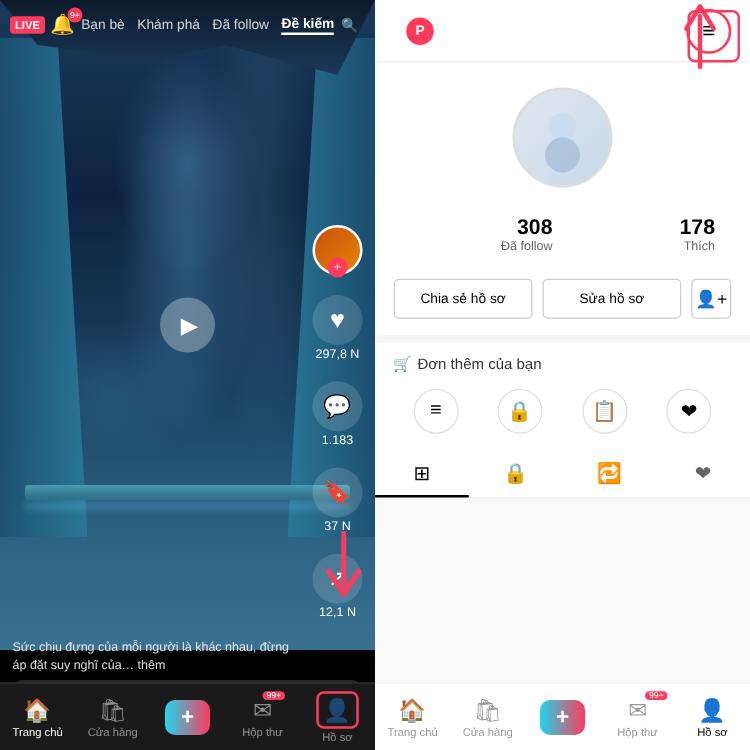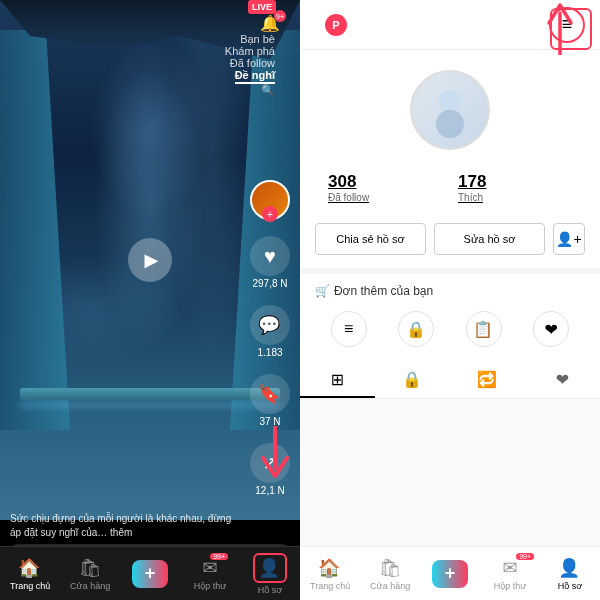--- a/index.html
+++ b/index.html
@@ -100,27 +100,26 @@
       font-weight: 900;
       text-shadow: 2px 2px 4px rgba(0,0,0,0.5);
       letter-spacing: 1px;
       font-style: italic;
     }
 
     
     .top-nav {
       position: absolute;
       top: 0;
-      left: 0; right: 12px;
+      left: 0; right: 0;
       height: 40px;
       display: flex;
-      align-items: flex-end;
+      align-items: center;
       padding: 0 8px;
       z-index: 10;
-      flex-direction: column;
     }
     .live-badge {
       background: #ff3b5c;
       color: #fff;
       font-size: 9px;
       font-weight: bold;
       padding: 2px 4px;
       border-radius: 3px;
       margin-right: 4px;
     }
@@ -387,23 +386,22 @@
 
     
     .stats-row {
       display: flex;
       justify-content: center;
       gap: 0;
       padding: 8px 20px;
     }
     .stat-item {
       flex: 1;
-      text-align: left;
+      text-align: right;
       padding: 4px 8px;
-      text-decoration: underline;
     }
     .stat-number {
       font-size: 17px;
       font-weight: bold;
       color: #000;
       display: block;
     }
     .stat-label {
       font-size: 10px;
       color: #666;
@@ -616,21 +614,21 @@
 
   <div class="top-nav">
     <span class="live-badge">LIVE</span>
     <span class="notification-dot">
       <span style="color:#fff;font-size:16px;">🔔</span>
       <span class="dot">9+</span>
     </span>
     <span class="nav-item">Bạn bè</span>
     <span class="nav-item">Khám phá</span>
     <span class="nav-item">Đã follow</span>
-    <span class="nav-item active">Đề nghĩ</span>
+    <span class="nav-item active">Đề kiếm</span>
     <span class="nav-item nav-search">🔍</span>
   </div>
 
   <div class="action-buttons">
     <div class="action-btn">
       <div class="avatar-action">
         <div class="plus-badge">+</div>
       </div>
     </div>
     <div class="action-btn">

